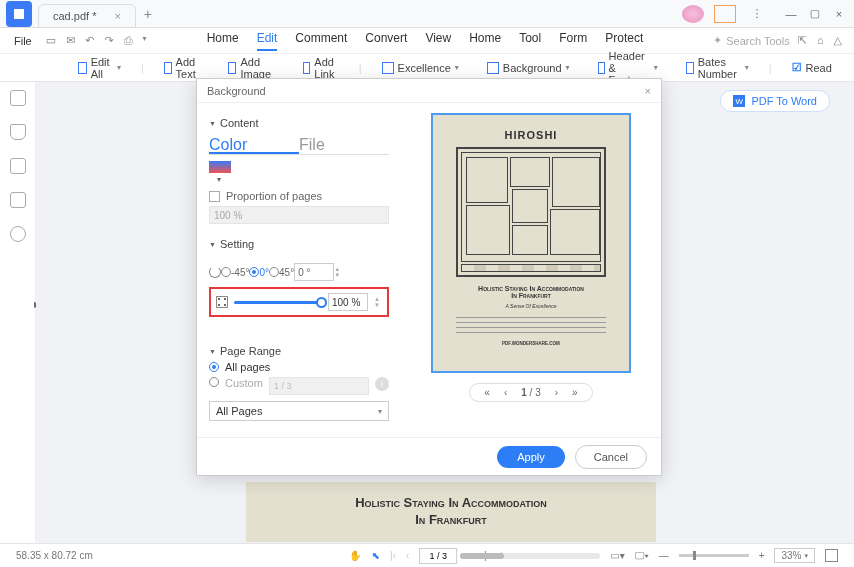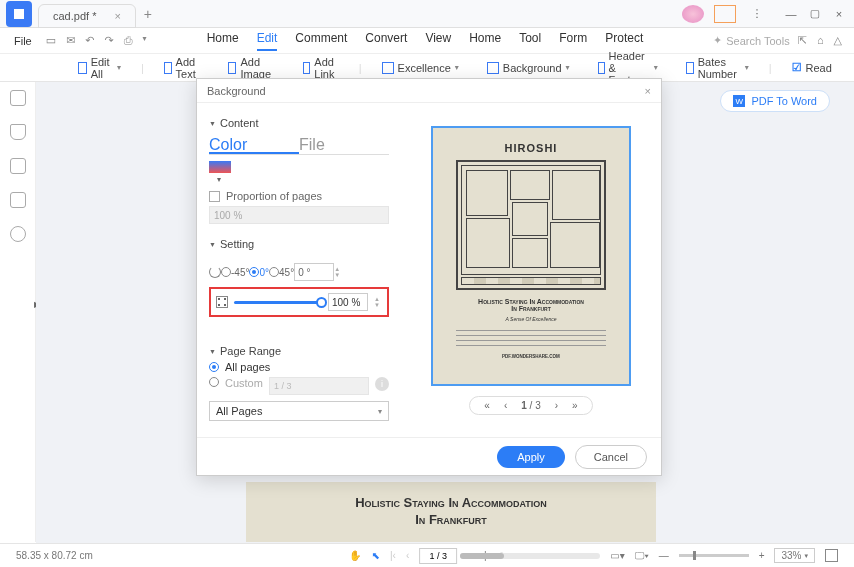--- a/index.html
+++ b/index.html
@@ -45,21 +45,21 @@
 
 .canvas-area { position: absolute; left: 36px; top: 82px; right: 0; bottom: 24px; background: #f0f2f6; }
 .pdf-to-word { position: absolute; right: 24px; top: 8px; background: #fff; border: 1px solid #cde0f8; border-radius: 14px; padding: 4px 12px; font-size: 11px; color: #2c7df6; display: flex; align-items: center; gap: 6px; cursor: pointer; }
 .doc-bottom { position: absolute; left: 210px; top: 400px; width: 410px; height: 60px; background: #e4e0d0; display: flex; flex-direction: column; align-items: center; justify-content: center; font-family: Georgia, serif; font-variant: small-caps; font-weight: bold; color: #333; font-size: 13px; line-height: 1.3; }
 
 
 .dialog { position: absolute; left: 196px; top: 78px; width: 466px; height: 398px; background: #fff; border: 1px solid #ccc; box-shadow: 0 4px 18px rgba(0,0,0,0.15); display: flex; flex-direction: column; }
 .dialog-header { height: 24px; display: flex; align-items: center; justify-content: space-between; padding: 0 10px; font-size: 11px; color: #666; border-bottom: 1px solid #eee; }
 .dialog-body { flex: 1; display: flex; }
 .dialog-left { width: 204px; padding: 8px 12px; overflow: hidden; }
-.dialog-right { flex: 1; padding: 10px; display: flex; flex-direction: column; align-items: center; justify-content: center; }
+.dialog-right { flex: 1; padding: 10px; display: flex; flex-direction: column; align-items: center; }
 
 .sec-head { font-size: 11px; color: #444; margin: 6px 0 4px; display: flex; align-items: center; gap: 4px; }
 .sec-head::before { content: "▼"; font-size: 7px; color: #666; }
 
 .subtabs { display: flex; height: 22px; border-bottom: 1px solid #ddd; margin-bottom: 6px; }
 .subtabs span { flex: 1; text-align: left; font-size: 16px; padding-top: 3px; color: #999; cursor: pointer; }
 .subtabs .act { color: #2c7df6; border-bottom: 2px solid #2c7df6; }
 
 .gradient-swatch { width: 22px; height: 12px; background: linear-gradient(#3a7af5,#e55); margin-bottom: 2px; }
 .swatch-caret { font-size: 8px; color: #666; margin-left: 8px; }

